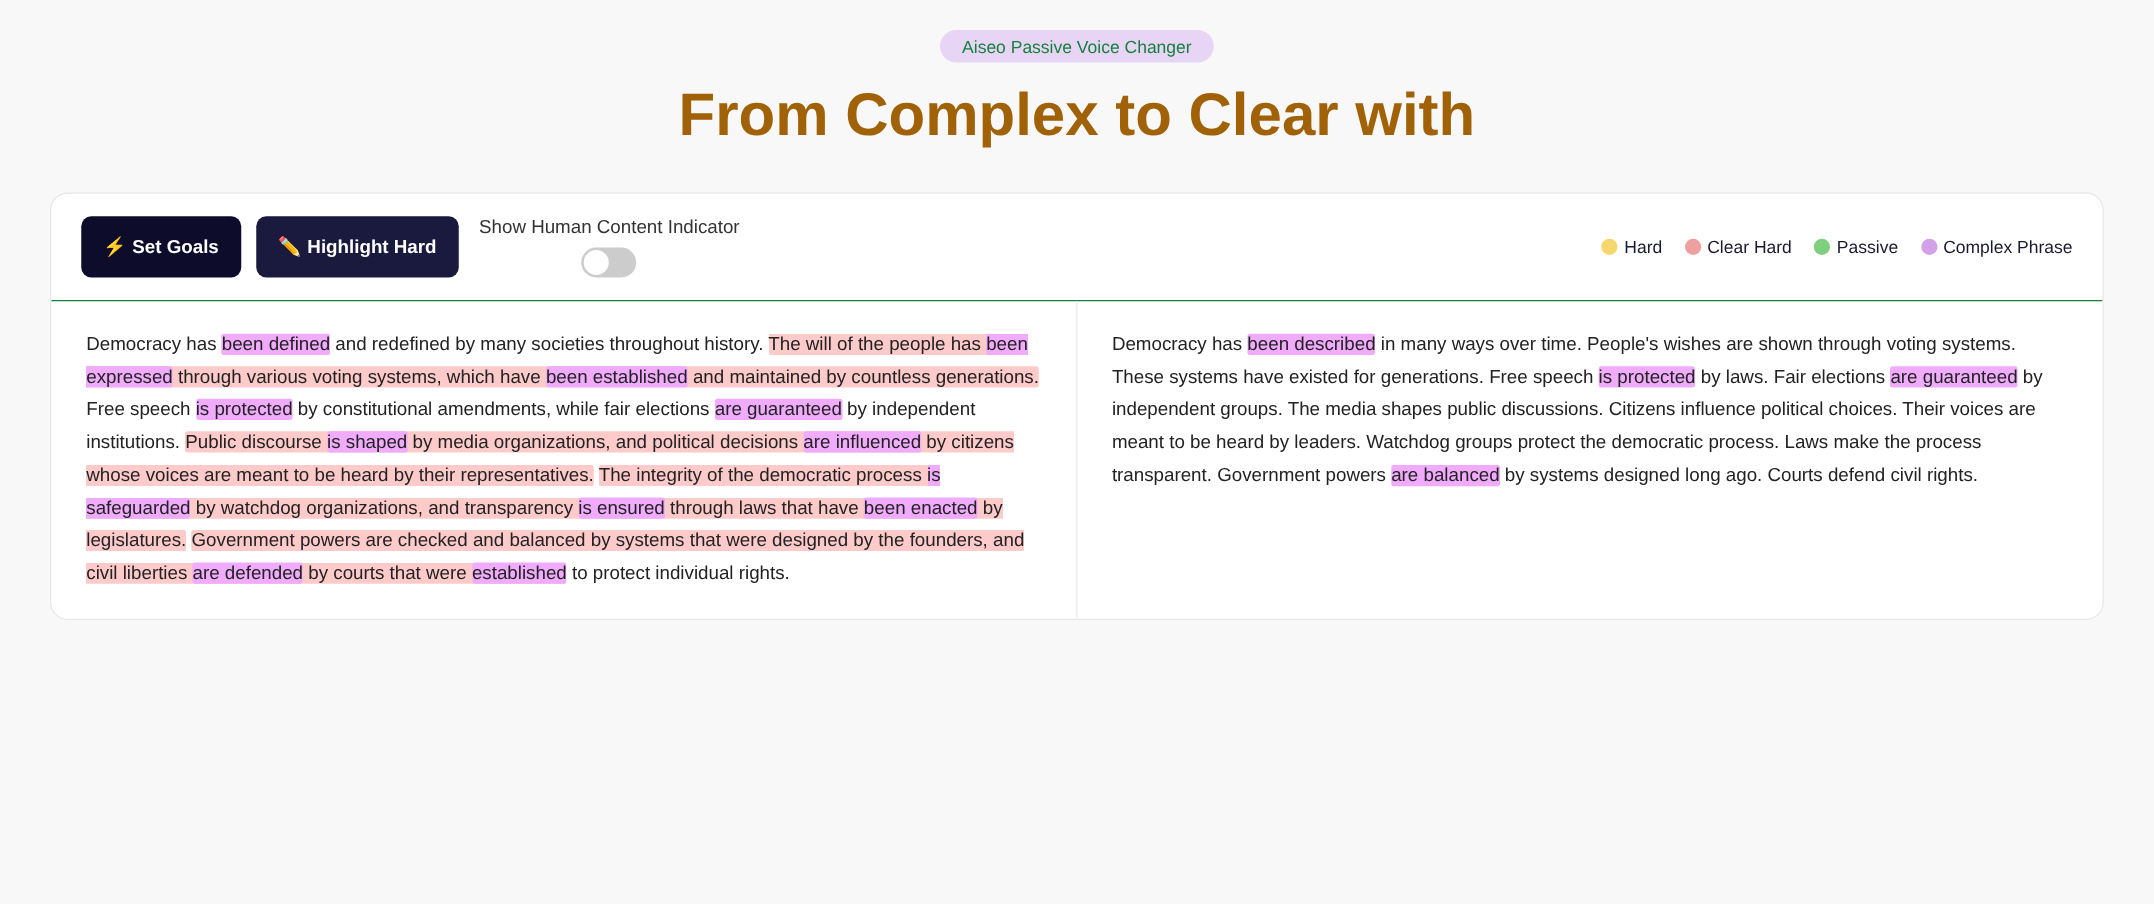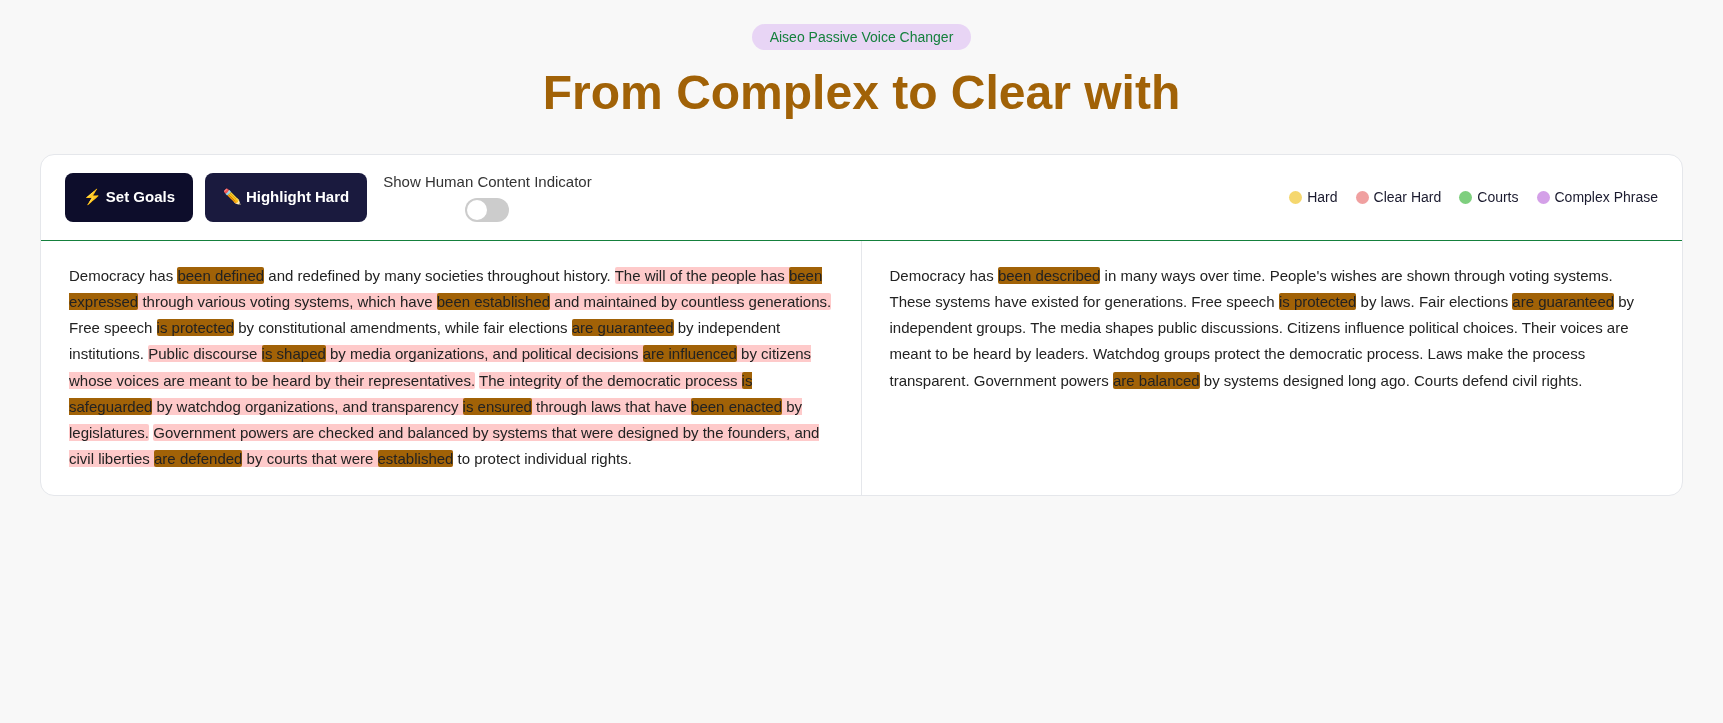--- a/index.html
+++ b/index.html
@@ -129,21 +129,21 @@
     .text-pane {
       padding: 22px 28px;
       font-size: 15px;
       line-height: 1.75;
       color: #222;
       border-right: 1px solid #e5e7eb;
     }
     .text-pane:last-child {
       border-right: none;
     }
-    .hl-green { background: #a16207; border-radius: 2px; }
+    .hl-green { background: #f0abfc; border-radius: 2px; }
     .hl-pink-block { background: #fecaca; border-radius: 2px; }
   </style>
 </head>
 <body>
 
 <div class="top-badge">
   <span class="badge">Aiseo Passive Voice Changer</span>
 </div>
 
 <h1 class="main-title">
@@ -162,21 +162,21 @@
       <div class="legend-item">
         <div class="dot dot-hard"></div>
         <span>Hard</span>
       </div>
       <div class="legend-item">
         <div class="dot dot-very-hard"></div>
         <span>Clear Hard</span>
       </div>
       <div class="legend-item">
         <div class="dot dot-passive"></div>
-        <span>Courts</span>
+        <span>Passive</span>
       </div>
       <div class="legend-item">
         <div class="dot dot-complex"></div>
         <span>Complex Phrase</span>
       </div>
     </div>
   </div>
 
   <div class="content-area">
 

